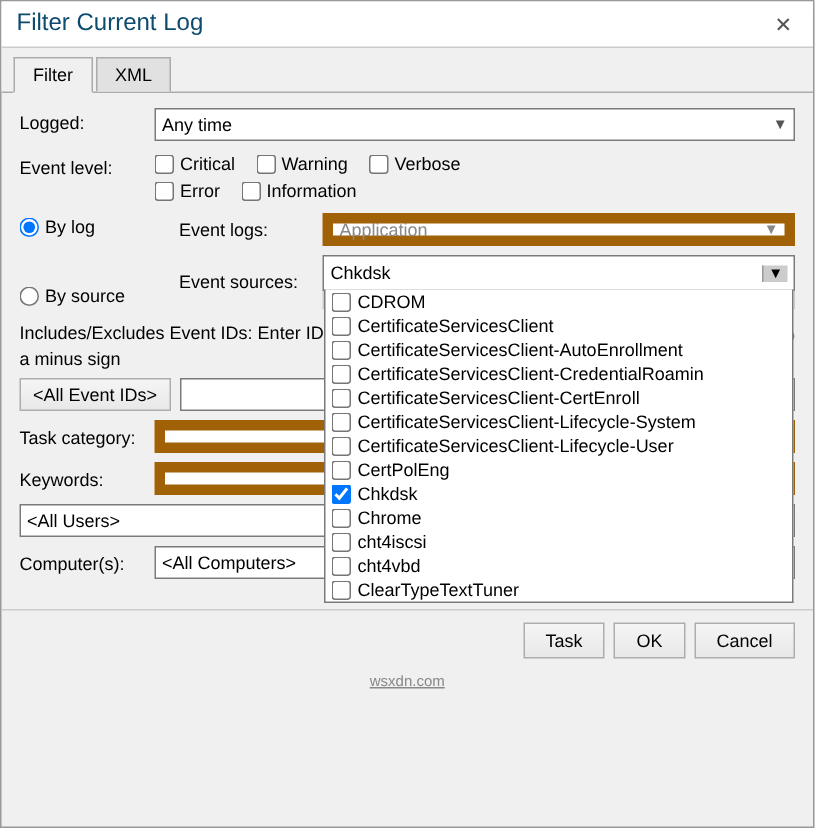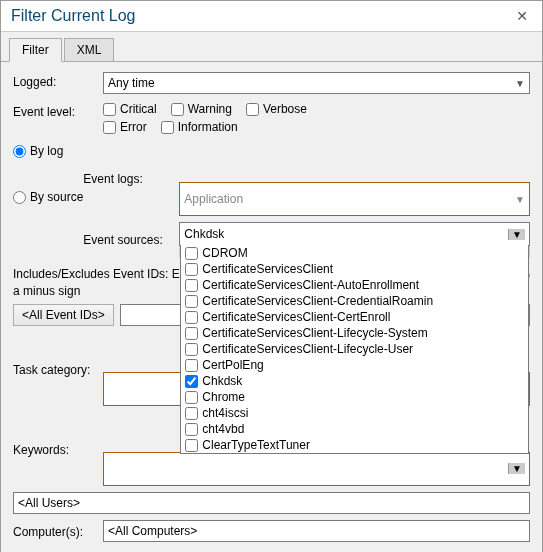--- a/index.html
+++ b/index.html
@@ -136,40 +136,40 @@
       flex: 1;
       display: flex;
       flex-direction: column;
       gap: 6px;
     }
     .field-label {
       min-width: 90px;
       font-size: 12px;
       color: #000;
       flex-shrink: 0;
+      margin-left: 36px;
     }
     .text-input {
       flex: 1;
       height: 22px;
       border: 1px solid #7a7a7a;
       background: #fff;
       padding: 2px 4px;
       font-size: 12px;
     }
     .dropdown-field {
       flex: 1;
-      height: 34px;
-      border: 1px solid #a16207;
+      height: 22px;
+      border: 7px solid #a16207;
       background: #fff;
       padding: 2px 4px;
       font-size: 12px;
       display: flex;
       align-items: center;
       justify-content: space-between;
-      margin-top: 40px;
     }
     .includes-text {
       font-size: 12px;
       color: #000;
       line-height: 1.4;
       flex: 1;
     }
     .all-event-ids-btn {
       border: 1px solid #adadad;
       background: linear-gradient(to bottom, #f5f5f5, #e8e8e8);

